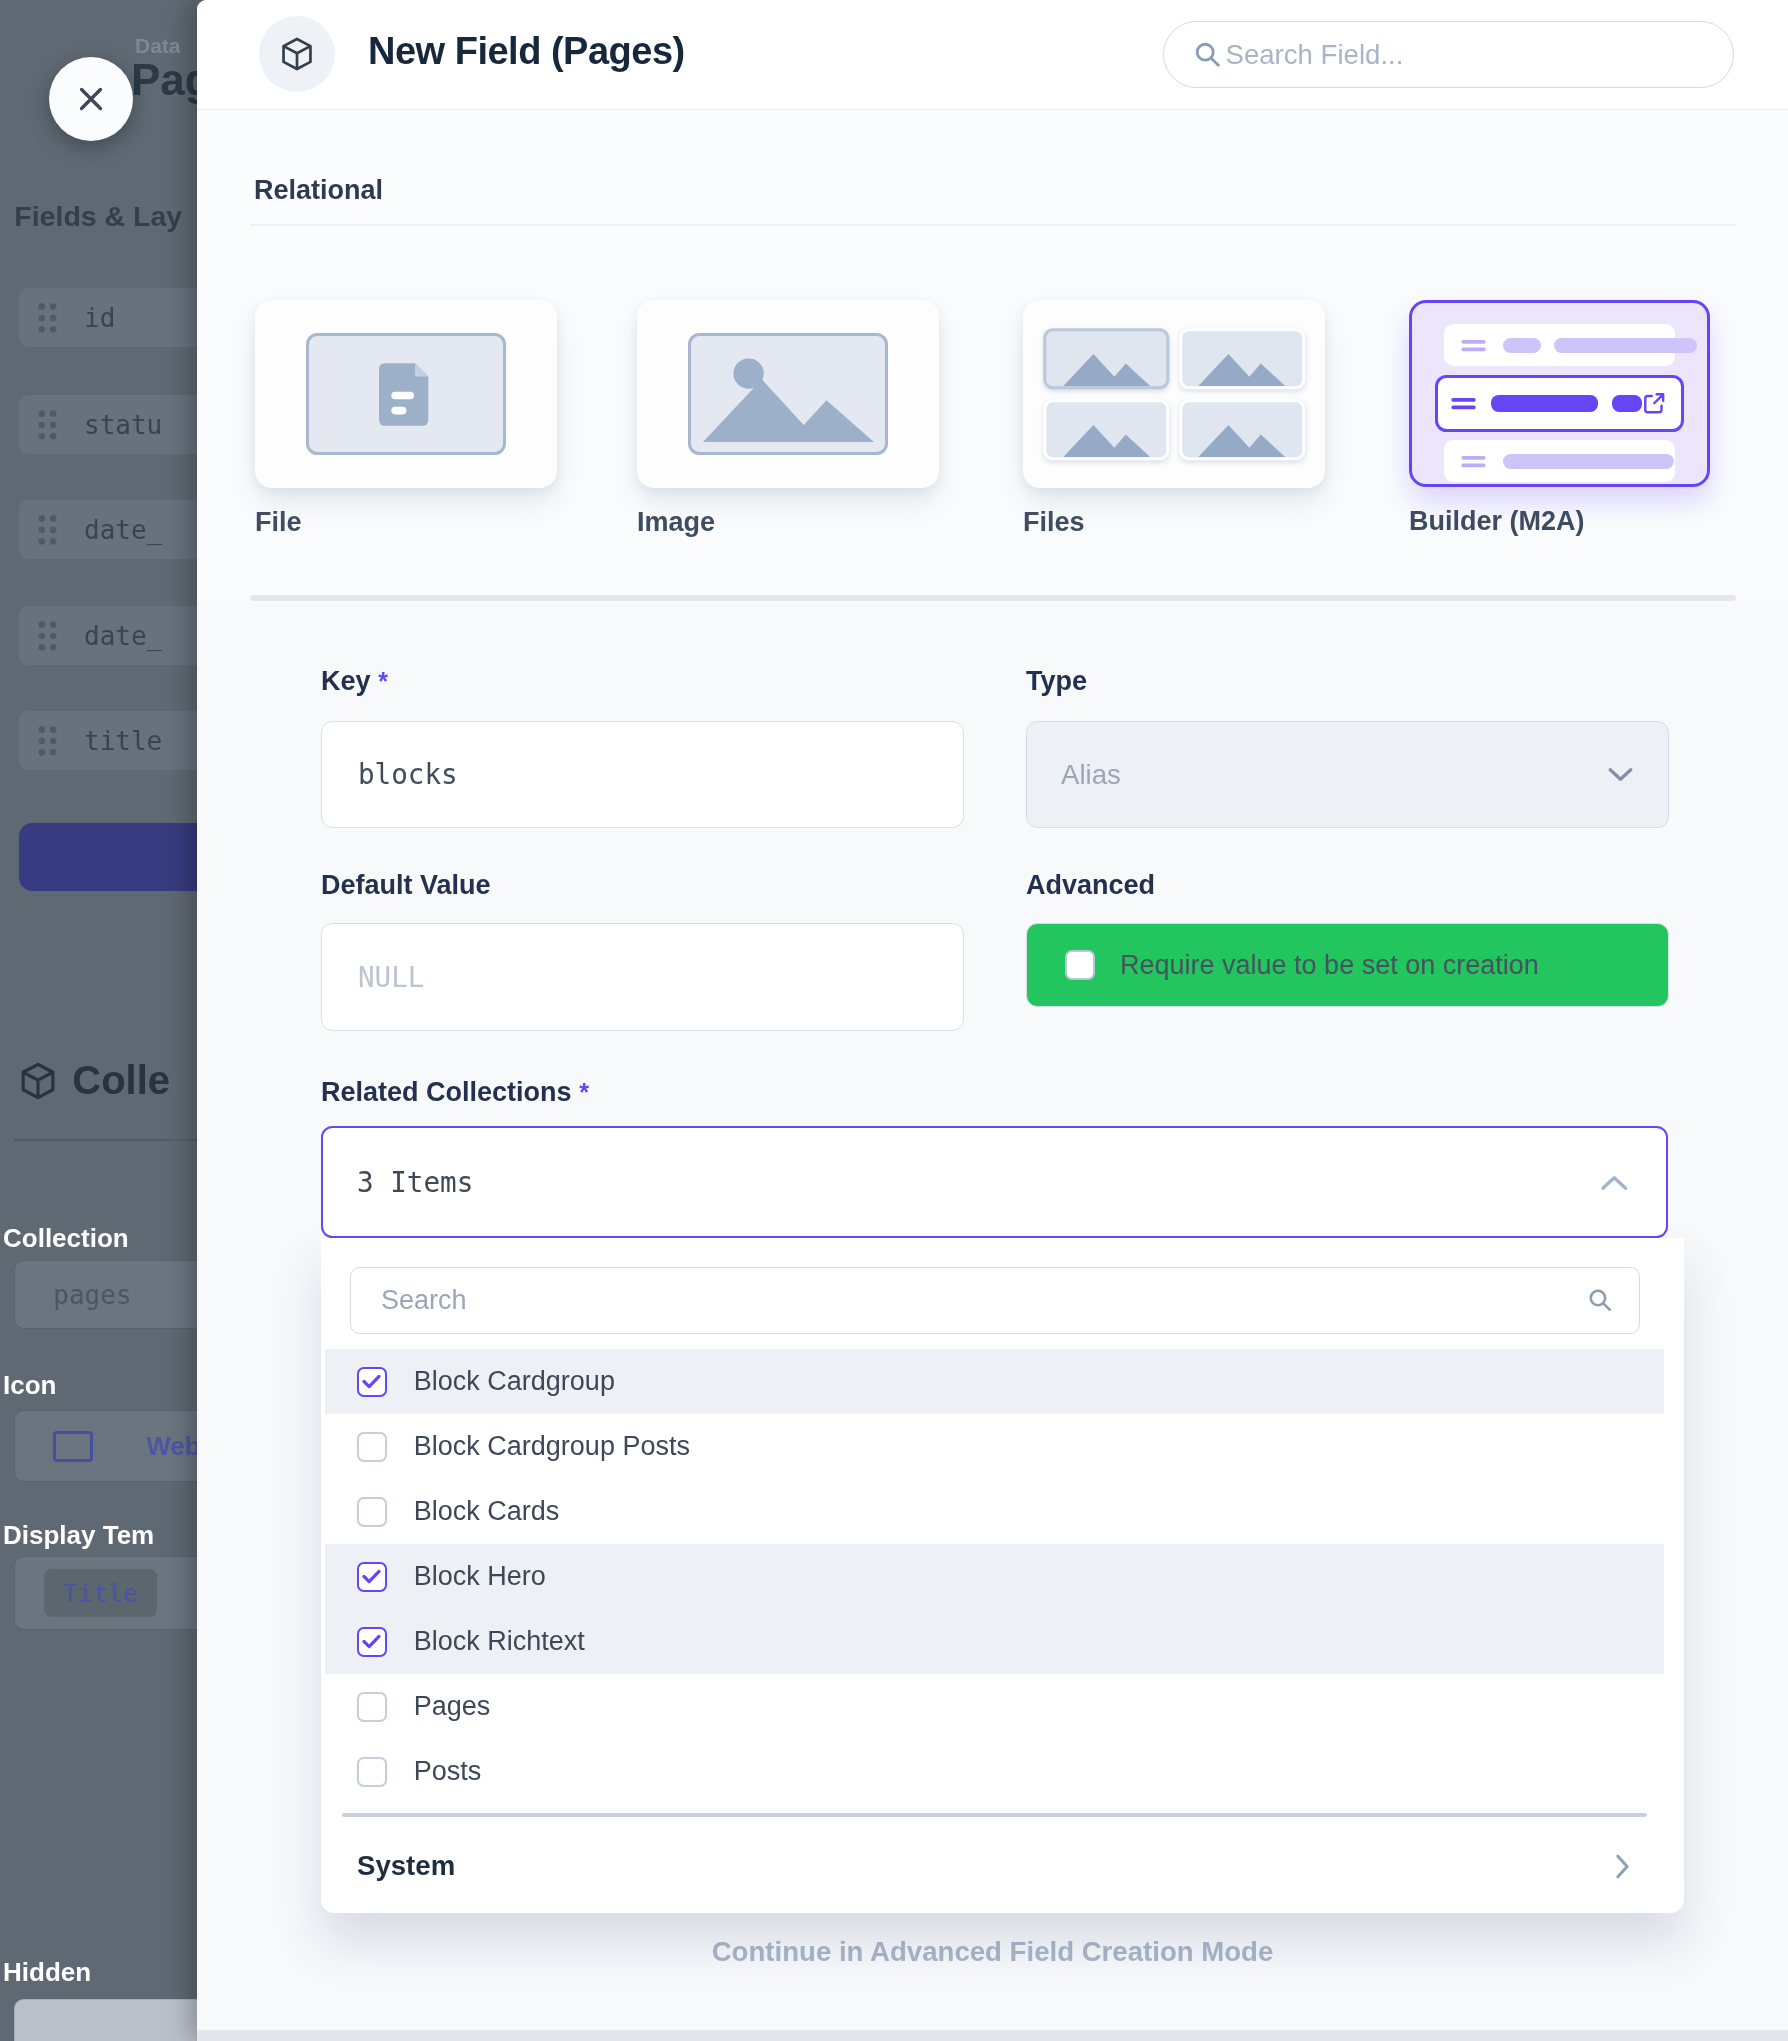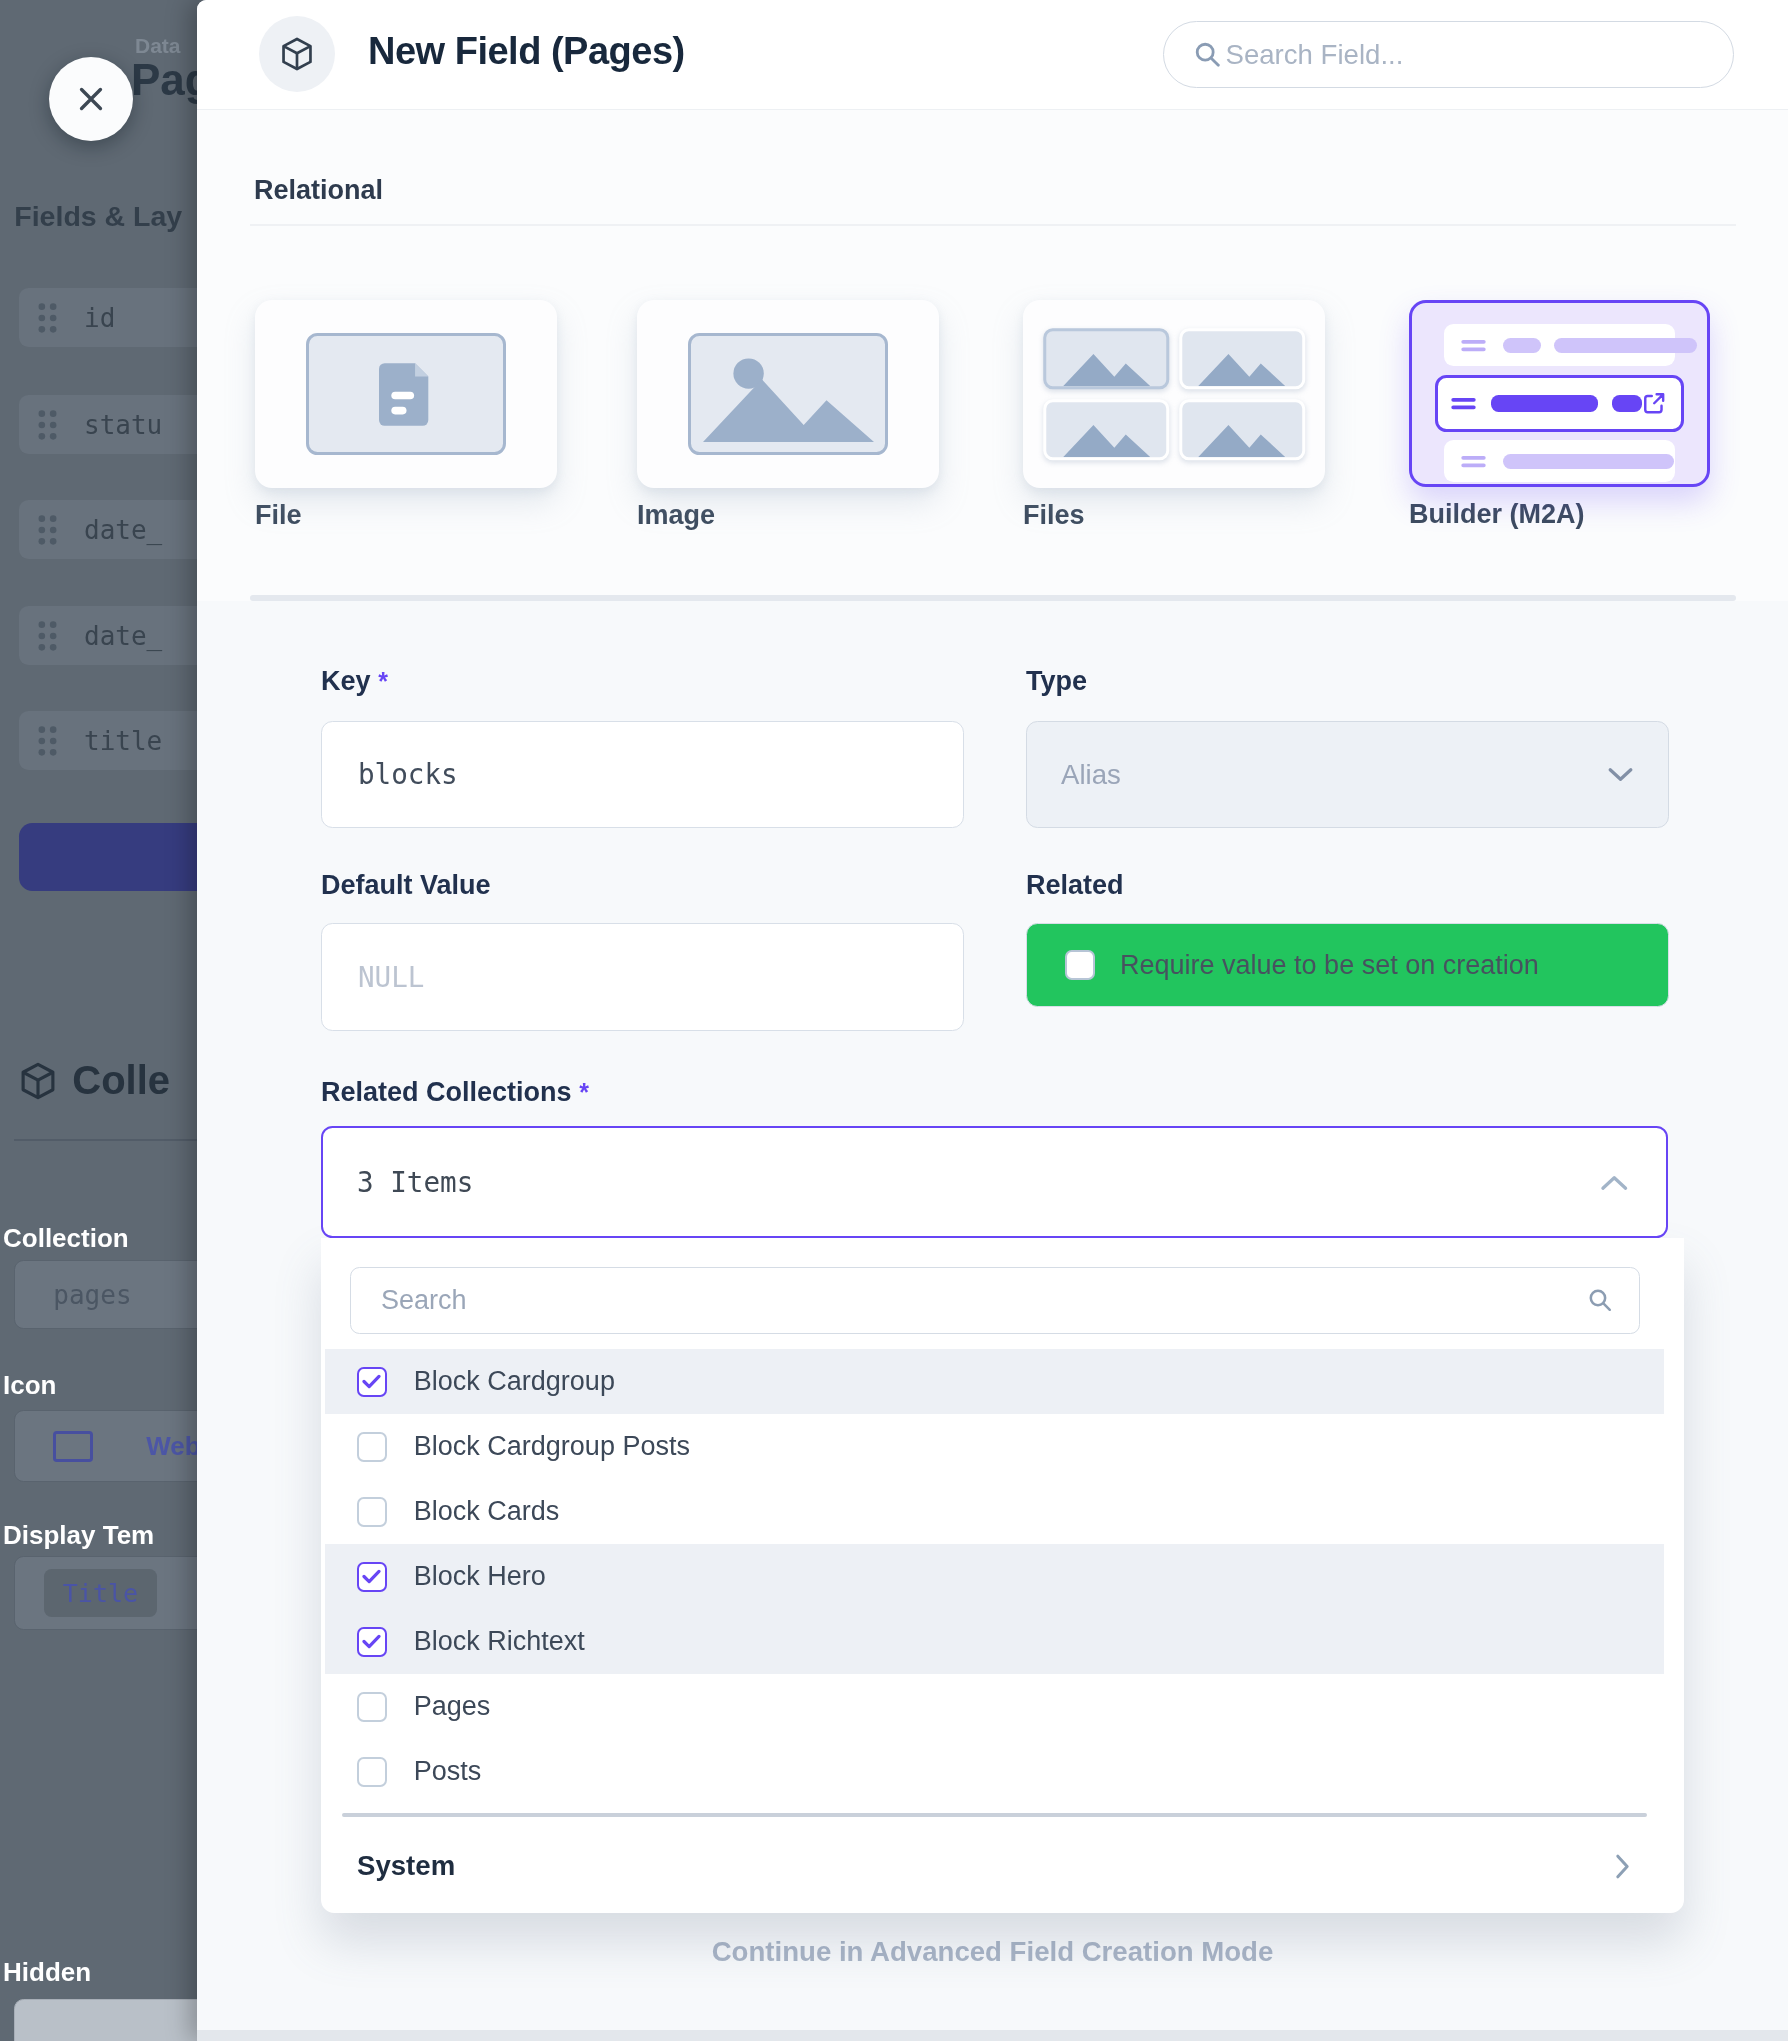--- a/index.html
+++ b/index.html
@@ -58,21 +58,21 @@
   .search-pill input::placeholder{color:#a9b4c4;}
 
   .rel-heading{position:absolute;left:57px;top:175px;margin:0;font-size:27px;font-weight:800;color:#2e3b4e;}
   .rel-divider{position:absolute;left:53px;top:224px;width:1486px;height:1.9px;background:#eff1f4;}
 
   
   .card-slot{position:absolute;top:300px;width:302px;}
   .cs-0{left:58px}.cs-1{left:440px}.cs-2{left:826px}.cs-3{left:1212px}
   .card{position:relative;width:302px;height:188px;background:#fdfdfe;border-radius:17px;
         box-shadow:0 3.8px 9.5px rgba(160,175,195,.18),0 15px 30px rgba(160,175,195,.25);cursor:pointer;}
-  .card-label{margin-top:12px;font-size:27px;font-weight:600;color:#3d4c5f;}
+  .card-label{margin-top:19px;font-size:27px;font-weight:600;color:#3d4c5f;}
   .thumb{position:absolute;left:50%;top:50%;transform:translate(-50%,-50%);width:194px;height:116px;
          background:#e4e9f1;border:3.8px solid #a6b7cf;border-radius:11.4px;
          display:flex;align-items:center;justify-content:center;overflow:hidden;}
   .tiles{position:absolute;left:50%;top:50%;transform:translate(-50%,-50%);
          display:grid;grid-template-columns:126px 126px;grid-auto-rows:61px;gap:9.5px;}
   .tile{background:#e0e6ef;border:3.8px solid #fff;border-radius:9.5px;box-shadow:0 1.9px 5.7px rgba(150,165,190,.3);
         display:flex;align-items:flex-end;justify-content:center;overflow:hidden;}
   .tile.first{border-color:#b9c8dc;}
   
   .card.builder{background:#ece6fd;border:3.8px solid #6745f5;box-shadow:0 15px 30px rgba(102,68,245,.22);
@@ -379,21 +379,21 @@
     </div>
     <div class="f-input in-type">
       <span class="val">Alias</span>
       <span class="sp"></span>
       <svg width="27" height="15" viewBox="0 0 28 16" fill="none" stroke="#8290a6" stroke-width="3.5" stroke-linecap="round" stroke-linejoin="round">
           <path d="M3 3 L14 13 L25 3"></path>
         </svg>
     </div>
 
     <h4 class="f-label lab-default">Default Value</h4>
-    <h4 class="f-label lab-required">Related</h4>
+    <h4 class="f-label lab-required">Advanced</h4>
 
     <div class="f-input in-default">
       <input type="text" class="mono" placeholder="NULL" style="">
     </div>
     <div class="req-box">
       <span class="checkbox"></span>
       <span class="cb-label">Require value to be set on creation</span>
     </div>
 
     <h4 class="f-label lab-related"><span>Related Collections</span><span class="asterisk">*</span></h4>

